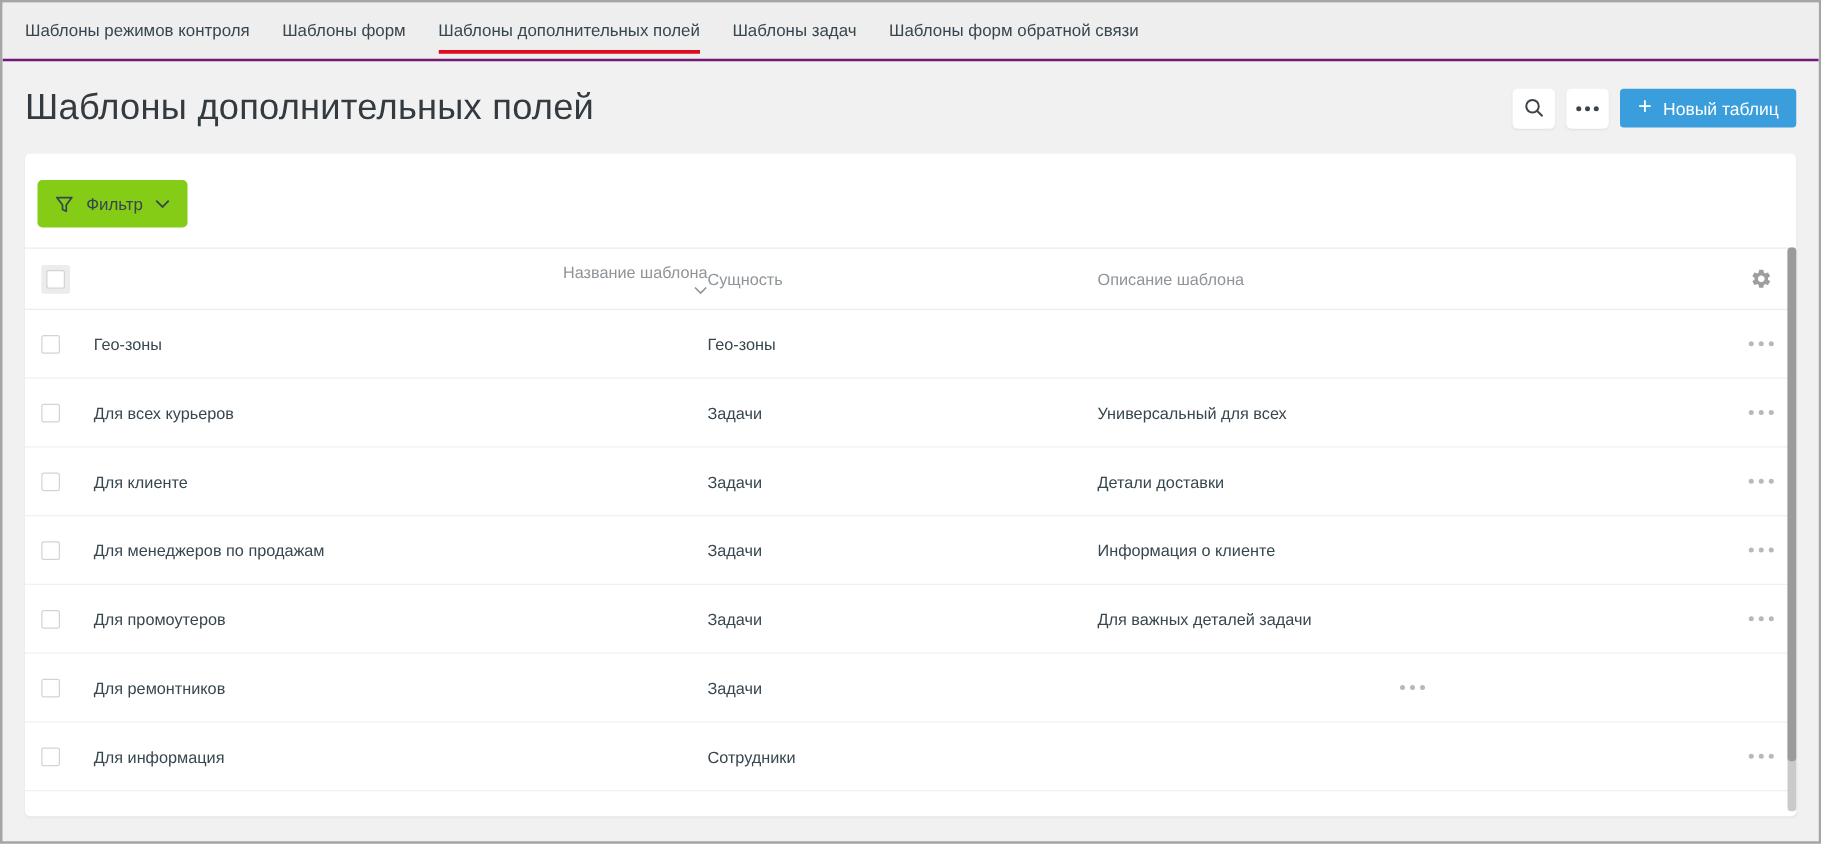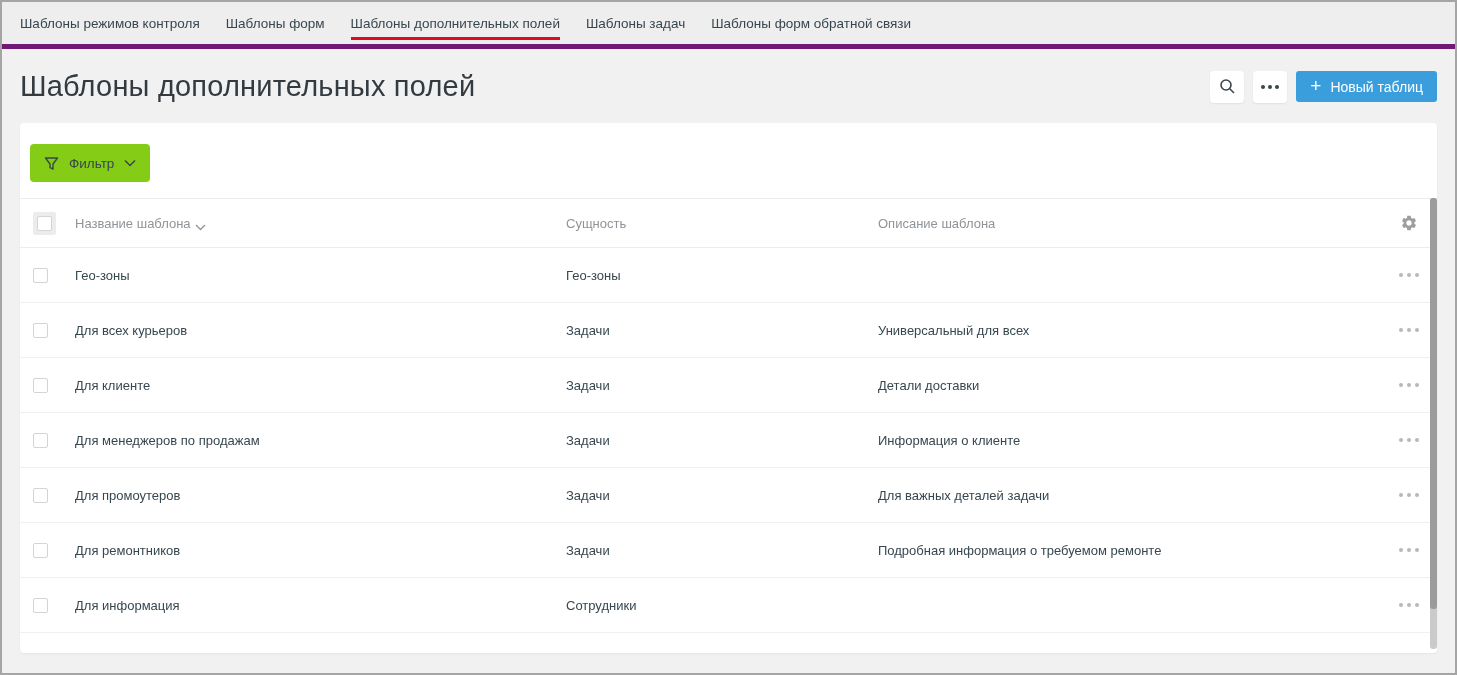--- a/index.html
+++ b/index.html
@@ -6,21 +6,21 @@
   html,body { width:1457px; height:675px; }
   body {
     border:2px solid #a5a5a5;
     background:#f1f1f1;
     font-family:"Liberation Sans", sans-serif;
     color:#37474f;
     overflow:hidden;
   }
   
   .tabbar {
-    height:47px; background:#eeeeee; border-bottom:5px solid #701a75;
+    height:47px; background:#eeeeee; border-bottom:2px solid #701a75;
     display:flex; align-items:stretch; padding:4px 18px; gap:26px;
   }
   .tab {
     display:flex; align-items:center; font-size:13.5px; font-weight:500;
     color:#37474f; cursor:pointer; border-bottom:3px solid transparent; padding-top:3px;
     white-space:nowrap;
   }
   .tab.active { border-bottom-color: var(--tab-red, #e00a1e); }
   
   .titlebar {
@@ -62,21 +62,21 @@
     color:#8f9499; font-size:13px;
   }
   .trow { height:55px; border-bottom:1px solid #f0f0f0; font-size:13px; color:#37474f; }
   .cell-cb { padding-left:13px; display:flex; align-items:center; }
   .cb {
     width:15px; height:15px; border:1px solid #d4d4d4; border-radius:2px;
     background:#fff; cursor:pointer;
   }
   .cb-wrap { width:23px; height:23px; background:#ececec; border-radius:2px;
     display:flex; align-items:center; justify-content:center; }
-  .th-name { display:flex; align-items:flex-end; gap:4px; cursor:pointer; }
+  .th-name { display:flex; align-items:flex-end; gap:4px; cursor:pointer;flex-direction:column; }
   .cell-actions { display:flex; align-items:center; justify-content:center; }
   .row-dots { display:flex; gap:4px; cursor:pointer; padding:6px 2px; }
   .row-dots i { width:4px; height:4px; border-radius:50%; background:#b8b8b8; }
   .gear-btn { background:none; border:none; cursor:pointer; display:flex; padding:0; }
   
   .scroll-track {
     position:absolute; top:75px; right:0; width:7px; height:451px;
     background:#cacaca; border-radius:3px;
   }
   .scroll-thumb {
@@ -259,21 +259,20 @@
           </span>
     </div>
   </div>
 
   <div class="trow">
     <div class="cell-cb">
       <span class="cb"></span>
     </div>
     <div>Для ремонтников</div>
     <div>Задачи</div>
-    <div>Подробная информация о требуемом ремонте</div>
     <div class="cell-actions">
       <span class="row-dots">
             <i></i>
             <i></i>
             <i></i>
           </span>
     </div>
   </div>
 
   <div class="trow">

